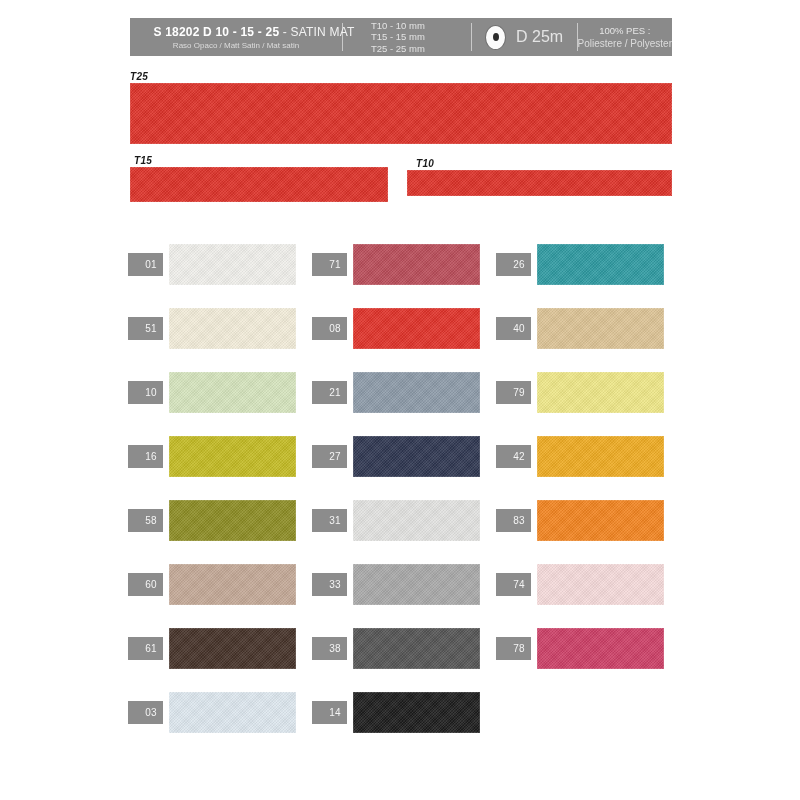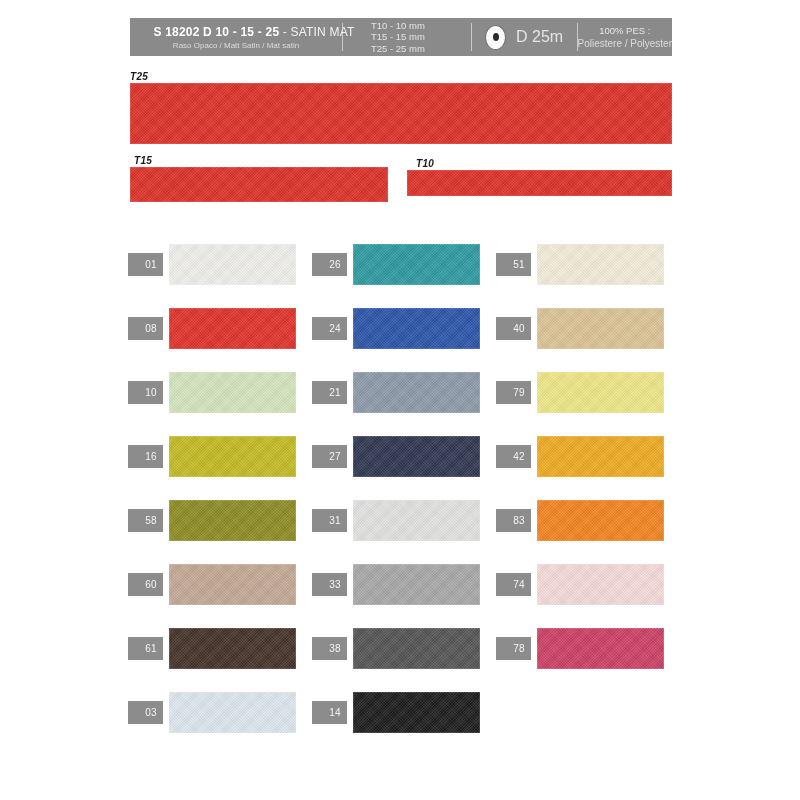--- a/index.html
+++ b/index.html
@@ -205,36 +205,36 @@
 
 <div class="ribbon-label" id="ribbon-t10-label">T10</div>
 <div class="ribbon" id="ribbon-t10" style="background-color: rgb(222, 50, 41);"></div>
 
 <div id="swatch-grid">
     <div class="swatch-cell">
       <div class="swatch-code">01</div>
       <div class="swatch-chip" style="background-color: rgb(240, 239, 235);"></div>
     </div>
     <div class="swatch-cell">
+      <div class="swatch-code">71</div>
+      <div class="swatch-chip" style="background-color: rgb(185, 76, 89);"></div>
+    </div>
+    <div class="swatch-cell">
       <div class="swatch-code">26</div>
       <div class="swatch-chip" style="background-color: rgb(46, 154, 161);"></div>
     </div>
     <div class="swatch-cell">
       <div class="swatch-code">51</div>
       <div class="swatch-chip" style="background-color: rgb(242, 236, 217);"></div>
     </div>
     <div class="swatch-cell">
       <div class="swatch-code">08</div>
       <div class="swatch-chip" style="background-color: rgb(224, 50, 41);"></div>
     </div>
     <div class="swatch-cell">
-      <div class="swatch-code">24</div>
-      <div class="swatch-chip" style="background-color: rgb(43, 84, 168);"></div>
-    </div>
-    <div class="swatch-cell">
       <div class="swatch-code">40</div>
       <div class="swatch-chip" style="background-color: rgb(220, 195, 149);"></div>
     </div>
     <div class="swatch-cell">
       <div class="swatch-code">10</div>
       <div class="swatch-chip" style="background-color: rgb(213, 228, 189);"></div>
     </div>
     <div class="swatch-cell">
       <div class="swatch-code">21</div>
       <div class="swatch-chip" style="background-color: rgb(140, 154, 168);"></div>

